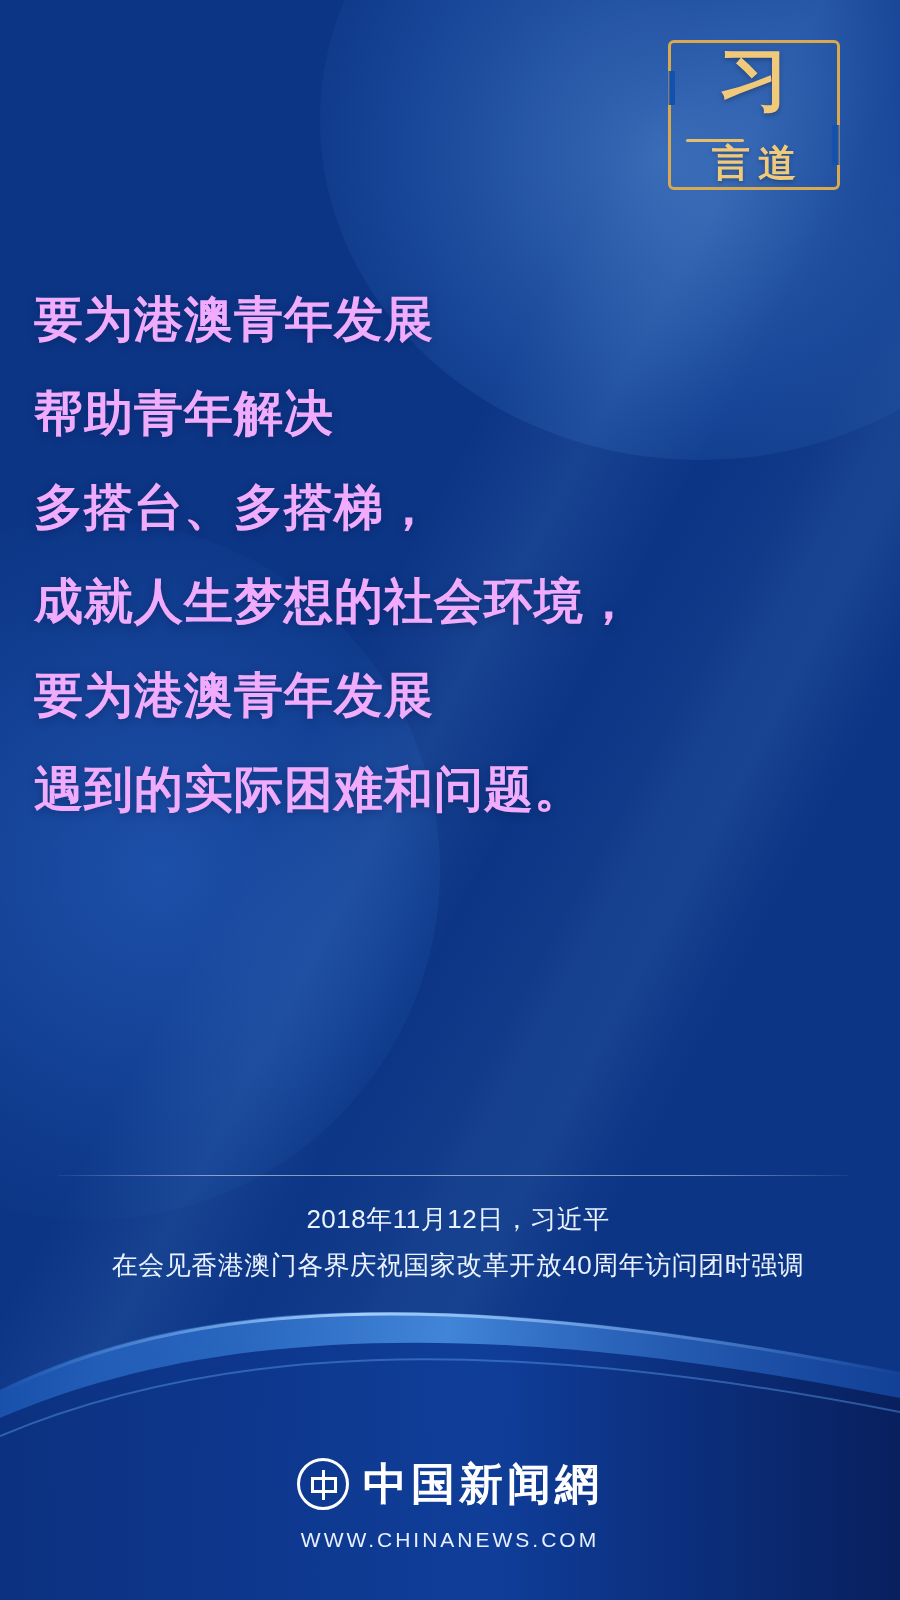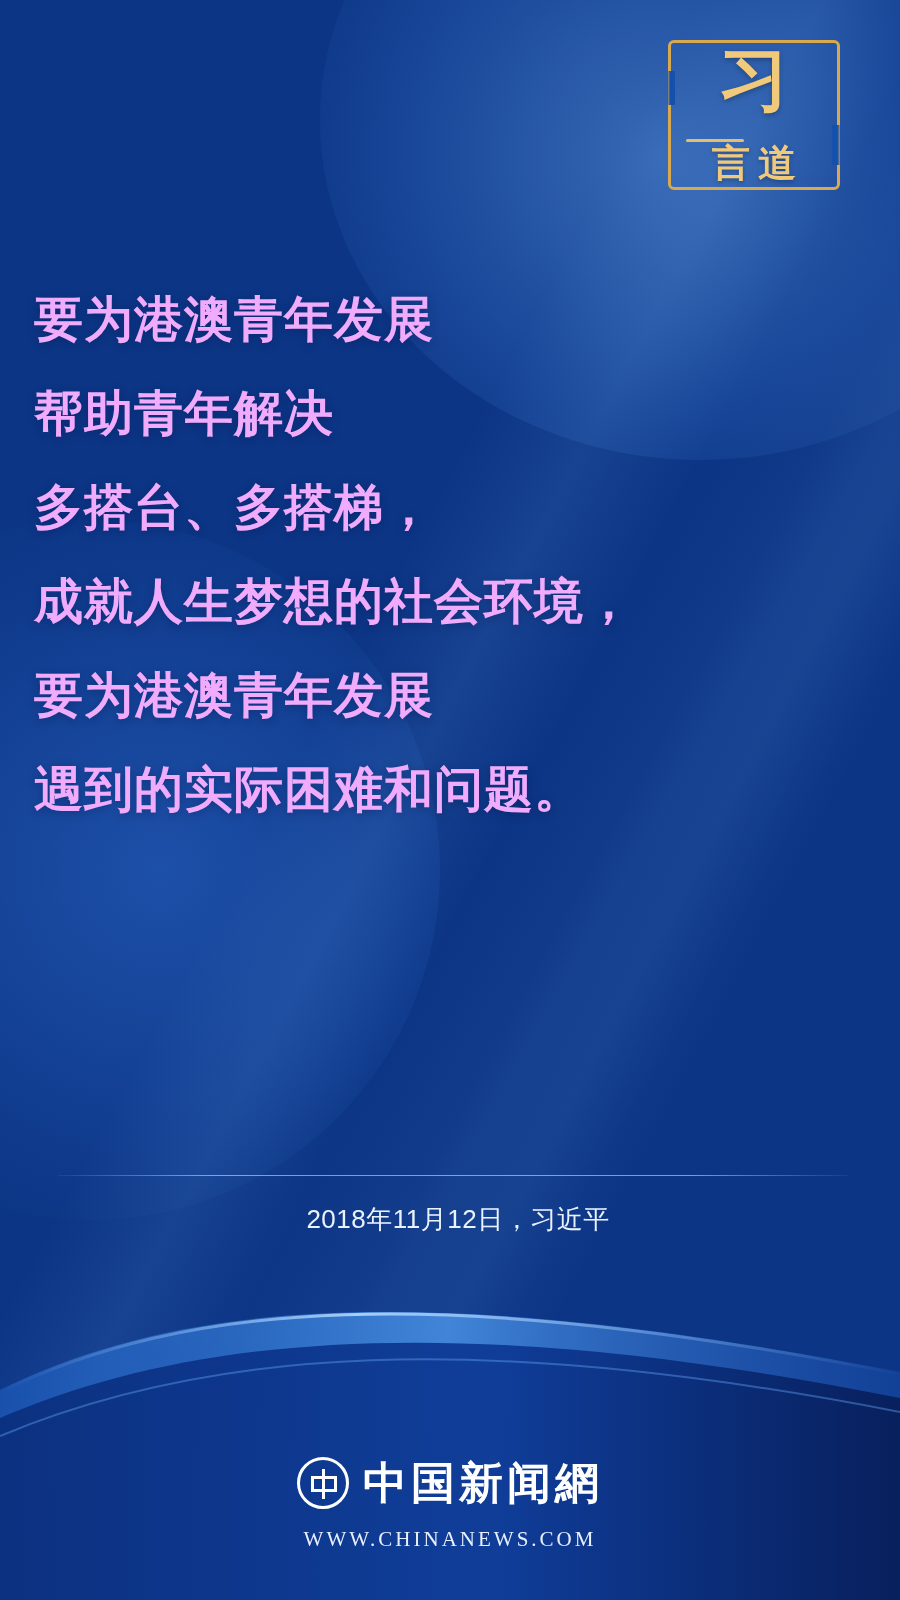--- a/index.html
+++ b/index.html
@@ -228,21 +228,21 @@
     font-size: 44px;
     font-weight: 700;
     letter-spacing: 4px;
     color: #ffffff;
   }
   .footer-url {
     margin-top: 14px;
     font-size: 21px;
     letter-spacing: 3px;
     color: #e8f0ff;
-    font-family: Liberation Serif, serif;
+    font-family: Liberation Sans, sans-serif;
   }
 </style>
 </head>
 <body>
 
 <div class="poster">
   <div class="glow-top-right"></div>
   <div class="glow-left"></div>
   <div class="streaks"></div>
 
@@ -261,20 +261,21 @@
     <div class="quote-line">帮助青年解决</div>
     <div class="quote-line">多搭台、多搭梯，</div>
     <div class="quote-line">成就人生梦想的社会环境，</div>
     <div class="quote-line">要为港澳青年发展</div>
     <div class="quote-line">遇到的实际困难和问题。</div>
   </div>
 
   <div class="divider"></div>
   <div class="attrib">
     <div class="attrib-line">2018年11月12日，习近平</div>
+    <div class="attrib-line">在会见香港澳门各界庆祝国家改革开放40周年访问团时强调</div>
   </div>
 
   <div class="wave-wrap">
     <svg width="900" height="360" viewBox="0 0 900 360" xmlns="http://www.w3.org/2000/svg" aria-hidden="true">
       <defs>
         <linearGradient id="wg1" x1="0" y1="0" x2="1" y2="0">
           <stop offset="0%" stop-color="#1f63c8" stop-opacity="0.55"></stop>
           <stop offset="50%" stop-color="#4f9bf0" stop-opacity="0.75"></stop>
           <stop offset="100%" stop-color="#1a4fae" stop-opacity="0.45"></stop>
         </linearGradient>

